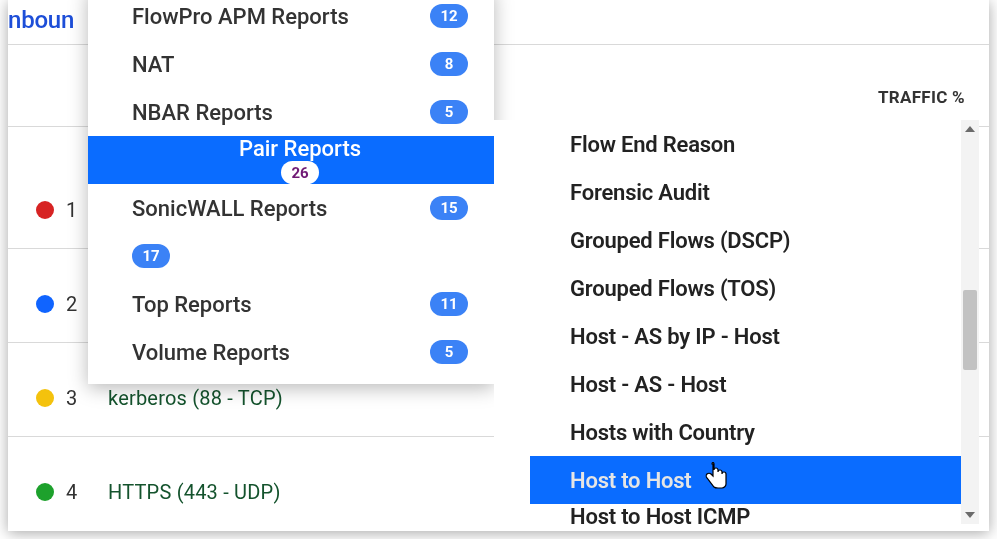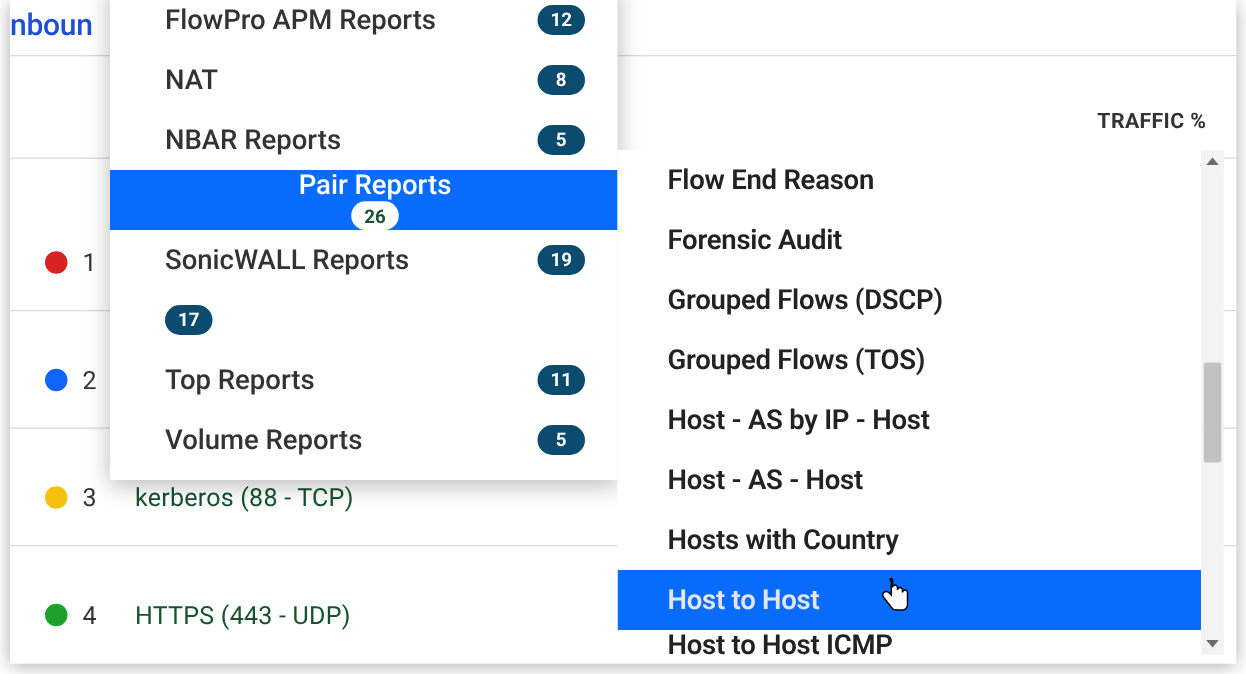--- a/index.html
+++ b/index.html
@@ -91,28 +91,28 @@
     flex-direction: column;
   }
   .badge {
     display: inline-flex;
     align-items: center;
     justify-content: center;
     min-width: 38px;
     height: 24px;
     padding: 0 10px;
     border-radius: 14px;
-    background: #0c4a6e;
+    background: #3b82f6;
     color: #fff;
     font-size: 15px;
     font-weight: 700;
   }
   .menu-item.selected .badge {
     background: #fff;
-    color: #14532d;
+    color: #701a75;
   }
   
   .submenu-container {
     position: absolute;
     left: 486px;
     top: 120px;
     width: 485px;
     height: 404px;
     display: flex;
   }
@@ -125,20 +125,21 @@
     height: 48px;
     display: flex;
     align-items: center;
     padding: 0 0 0 40px;
     font-size: 22px;
     font-weight: 600;
     color: #222;
     cursor: pointer;
     letter-spacing: -0.2px;
     position: relative;
+    margin-left: 36px;
   }
   .submenu-item.clipped { height: 22px; align-items: flex-start; overflow: hidden; }
   .submenu-item.selected {
     background: #0a6cff;
     color: #e5e5e5;
   }
   .cursor-icon {
     position: absolute;
     left: 696px;
     top: 462px;
@@ -232,21 +233,21 @@
     <div class="menu-item">
       <span>NBAR Reports</span>
       <span class="badge">5</span>
     </div>
     <div class="menu-item selected">
       <span>Pair Reports</span>
       <span class="badge">26</span>
     </div>
     <div class="menu-item">
       <span>SonicWALL Reports</span>
-      <span class="badge">19</span>
+      <span class="badge">15</span>
     </div>
     <div class="menu-item">
       <span class="badge">17</span>
     </div>
     <div class="menu-item">
       <span>Top Reports</span>
       <span class="badge">11</span>
     </div>
     <div class="menu-item">
       <span>Volume Reports</span>

